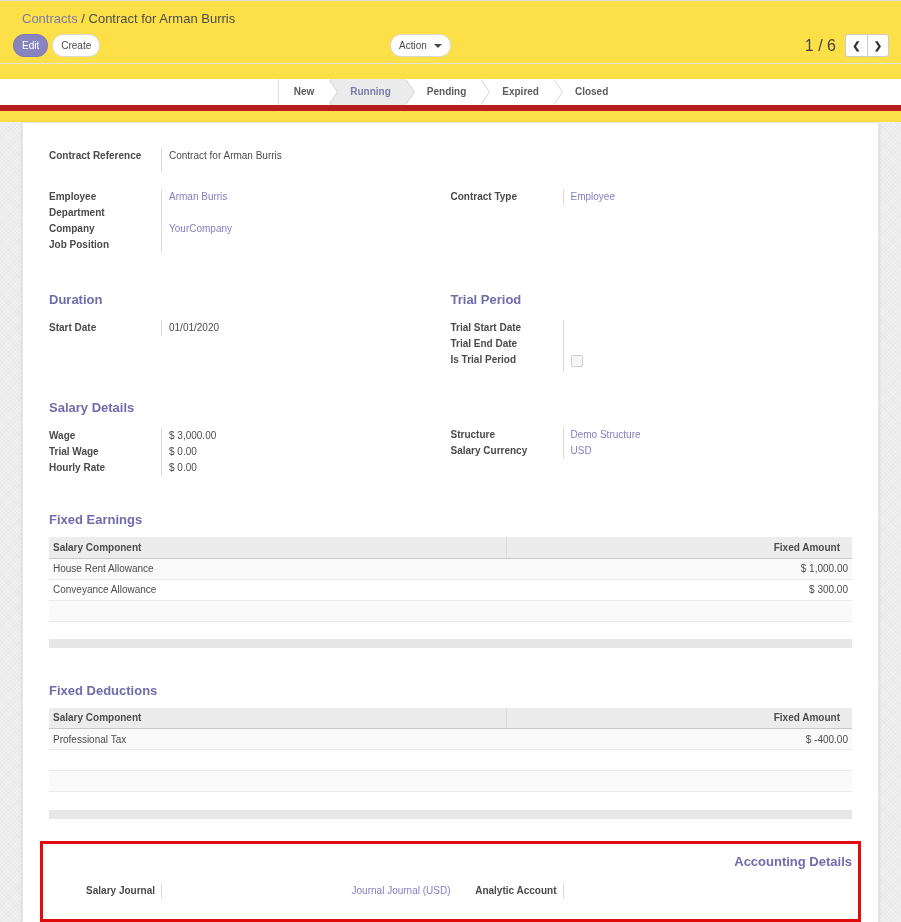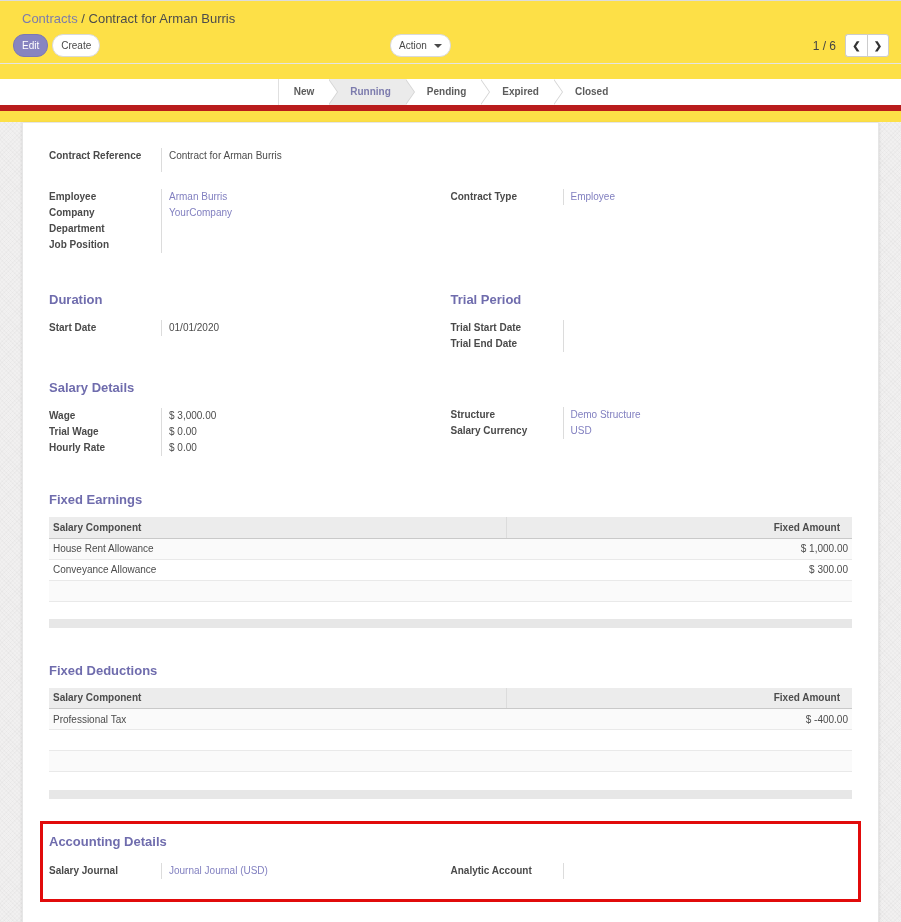--- a/index.html
+++ b/index.html
@@ -16,21 +16,21 @@
   .btn-row { position:absolute; left:13px; top:33px; display:flex; gap:4px; }
   .btn { height:23px; box-sizing:border-box; border-radius:11px; font-size:10px;
          padding:0 8px; display:inline-flex; align-items:center; cursor:pointer;
          font-family:"Liberation Sans", sans-serif; }
   .btn-primary { background:#8784c0; border:1px solid #7b78b4; color:#fff; }
   .btn-default { background:#fff; border:1px solid #d9d9d9; color:#484848; }
   .action-btn { position:absolute; left:390px; top:33px; }
   .caret { width:0; height:0; border-left:4px solid transparent; border-right:4px solid transparent;
            border-top:4px solid #4a4a4a; margin-left:7px; }
   .pager { position:absolute; right:12px; top:33px; height:23px; display:flex; align-items:center; }
-  .pager-text { font-size:12px; color:#444; margin-right:9px; }
+  .pager-text { font-size:16px; color:#444; margin-right:9px; }
   .pager-btn { width:22px; height:23px; box-sizing:border-box; background:#fff; border:1px solid #ccc;
                font-size:10px; font-weight:bold; color:#333; display:flex; align-items:center;
                justify-content:center; padding:0; cursor:pointer; }
   .pager-btn.prev { border-radius:3px 0 0 3px; border-right:none; }
   .pager-btn.next { border-radius:0 3px 3px 0; }
 
   
   .statusbar { height:26px; background:#fff; display:flex; justify-content:center;
                border-bottom:6px solid #b91c1c; box-sizing:content-box;margin-top:15px; }
   .stages { display:flex; height:26px; border-left:1px solid #e0e0e0; list-style:none; }
@@ -84,21 +84,21 @@
   .olist th.col-component { width:57%; border-right:1px solid #dcdcdc; }
   .olist th.col-amount { text-align:right; padding-right:12px; }
   .olist td { height:21px; padding:0 4px; border-bottom:1px solid #e9e9e9; box-sizing:border-box; }
   .olist td.amount { text-align:right; }
   .olist tbody tr:nth-child(odd) td { background:#fafafa; }
   .olist tr.gap-row td { background:transparent; }
   .list-band { height:9px; background:#e7e7e7; margin-top:17px; }
   .band-deductions { margin-top:18px; }
 
   
-  .acc-box { margin:22px -9px 0; border:3px solid #e10b0b; padding:10px 6px 20px; }
+  .acc-box { margin:22px -9px 0; border:3px solid #e10b0b; padding:10px 6px 20px;text-align:right; }
   .acc-box .sec-title { margin-bottom:13px; }
 </style>
 </head>
 <body>
 
 <div class="page">
 
   <div class="control-panel">
     <div class="breadcrumb">
       <span class="bc-link">Contracts</span>
@@ -147,28 +147,28 @@
         </div>
       </div>
 
       <div class="two-col block-info">
         <div class="col">
           <div class="frow">
             <span class="flabel">Employee</span>
             <span class="fval"><span class="link">Arman Burris</span></span>
           </div>
           <div class="frow">
+            <span class="flabel">Department</span>
+            <span class="fval"></span>
+          </div>
+          <div class="frow">
             <span class="flabel">Company</span>
             <span class="fval"><span class="link">YourCompany</span></span>
           </div>
           <div class="frow">
-            <span class="flabel">Department</span>
-            <span class="fval"></span>
-          </div>
-          <div class="frow">
             <span class="flabel">Job Position</span>
             <span class="fval"></span>
           </div>
         </div>
         <div class="col">
           <div class="frow">
             <span class="flabel">Contract Type</span>
             <span class="fval"><span class="link">Employee</span></span>
           </div>
         </div>
@@ -184,20 +184,24 @@
         </div>
         <div class="col">
           <h2 class="sec-title">Trial Period</h2>
           <div class="frow">
             <span class="flabel">Trial Start Date</span>
             <span class="fval"></span>
           </div>
           <div class="frow">
             <span class="flabel">Trial End Date</span>
             <span class="fval"></span>
+          </div>
+          <div class="frow">
+            <span class="flabel">Is Trial Period</span>
+            <span class="fval"><span class="checkbox"></span></span>
           </div>
         </div>
       </div>
 
       <div class="two-col block-salary">
         <div class="col">
           <h2 class="sec-title">Salary Details</h2>
           <div class="frow">
             <span class="flabel">Wage</span>
             <span class="fval">$ 3,000.00</span>

